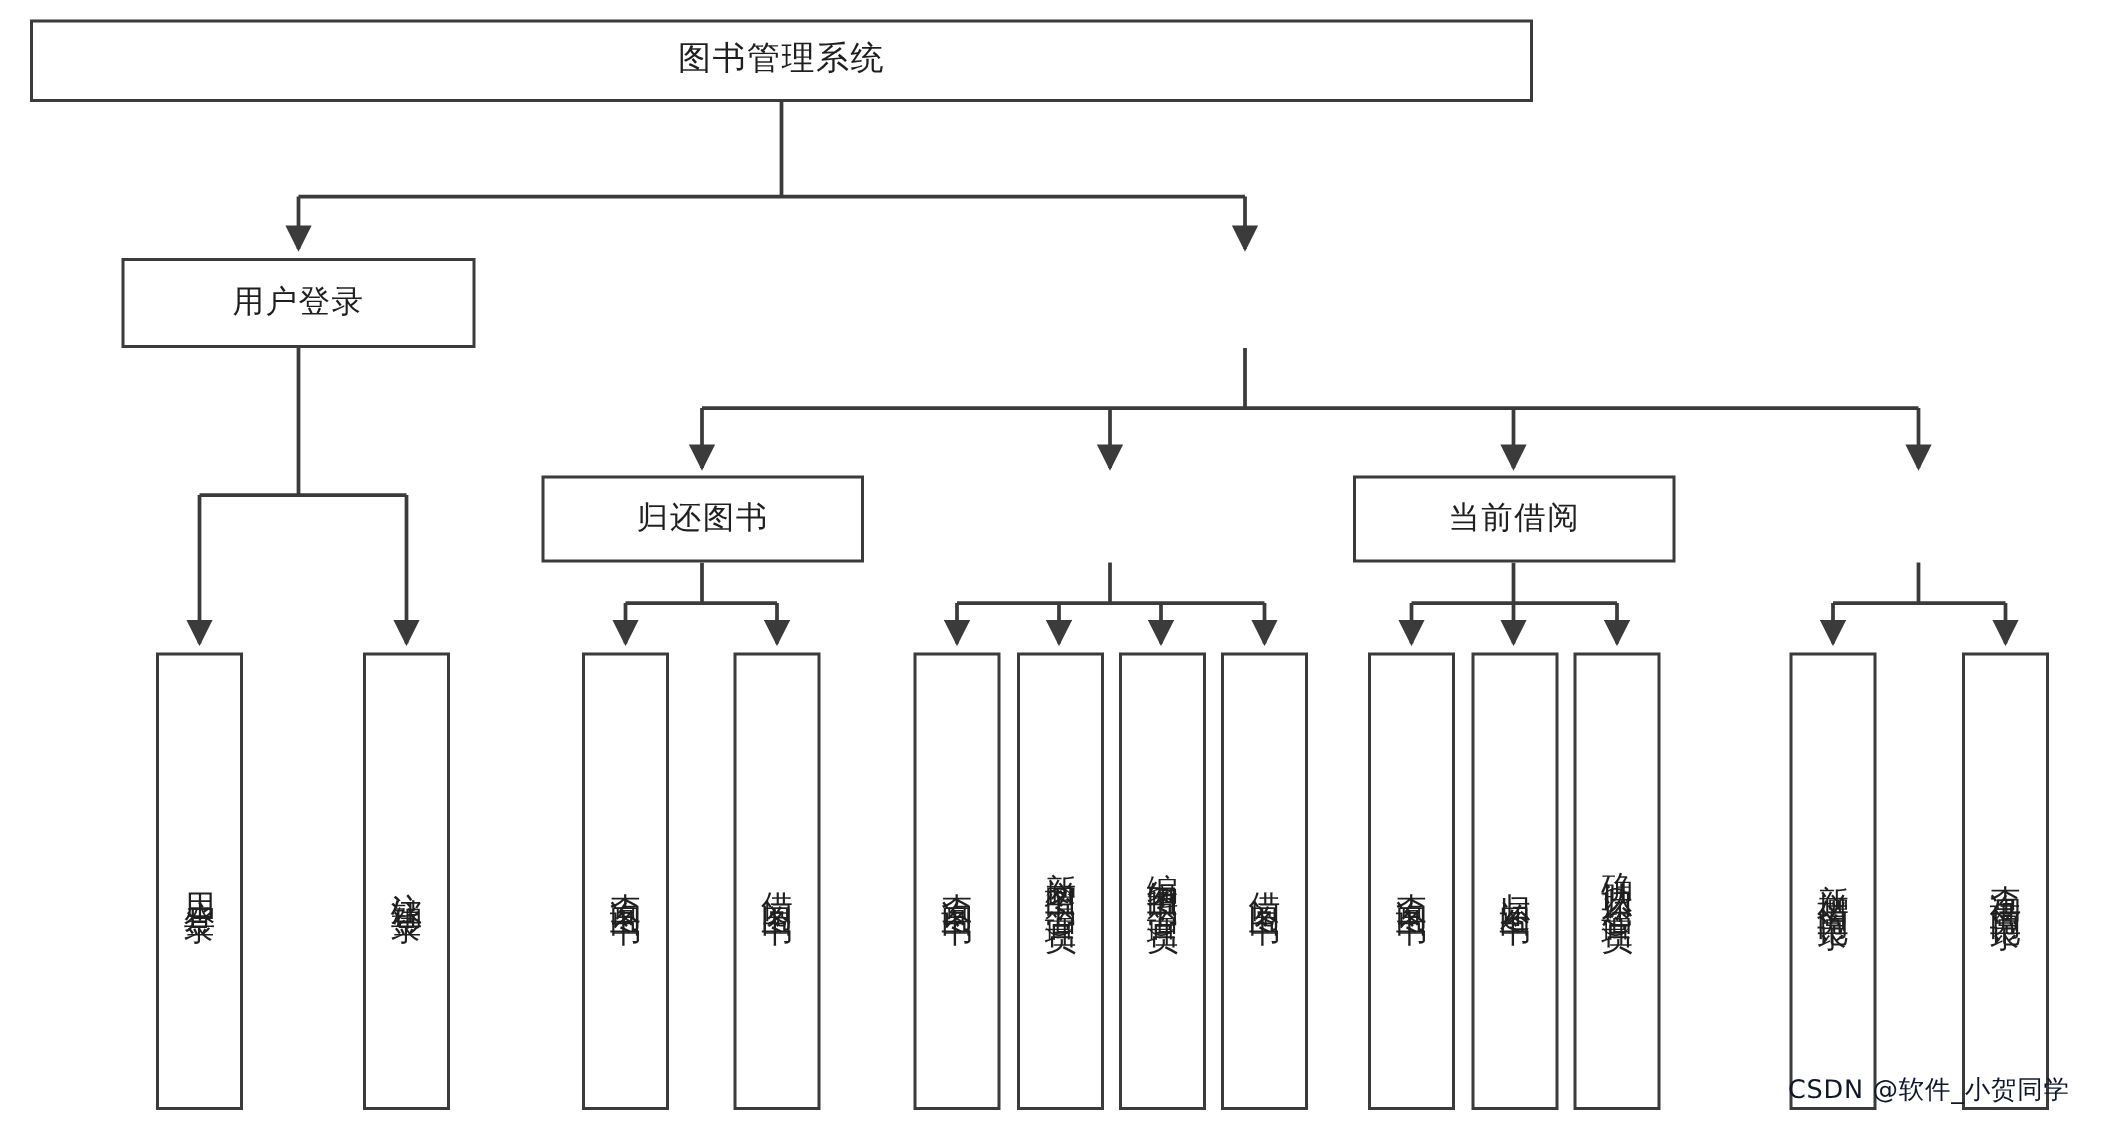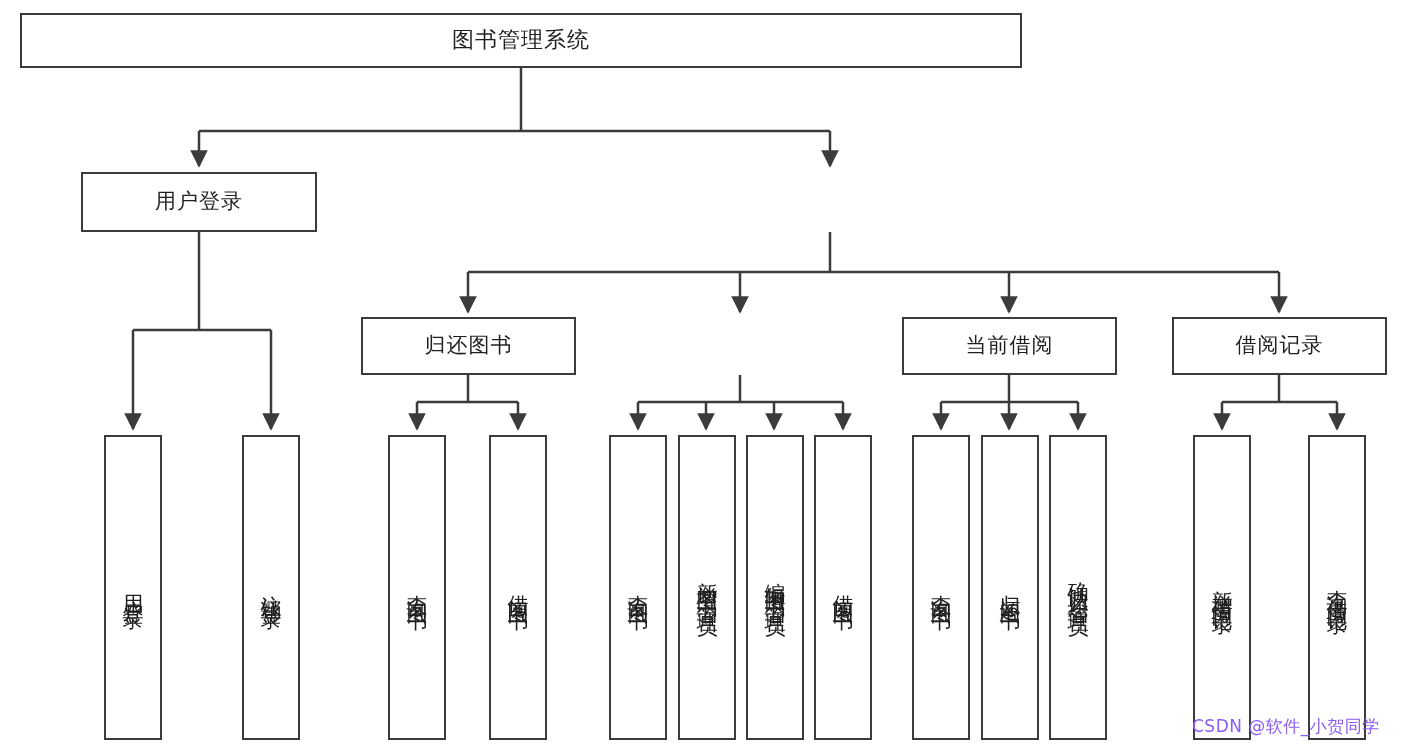--- a/index.html
+++ b/index.html
@@ -57,21 +57,21 @@
   }
   .node.vertical .vtext {
     writing-mode: vertical-rl;
     text-orientation: upright;
     display: block;
     max-height: 100%;
   }
   .watermark {
     position: absolute;
     font-size: 17px;
-    color: #8b5cf6;
+    color: #0f172a;
     letter-spacing: 0.5px;
     white-space: nowrap;
     user-select: none;
   }
 </style>
 </head>
 <body>
 
 <div id="diagram">
 
@@ -126,21 +126,20 @@
       <path d="M 1337 402 L 1337 429" marker-end="url(#arrow)"></path>
     </g>
   </svg>
 
   <div class="node horizontal root" style="left:20px; top:13px; width:1002px; height:55px;">图书管理系统</div>
 
   <div class="node horizontal" style="left:81px; top:172px; width:236px; height:60px;">用户登录</div>
 
   <div class="node horizontal" style="left:361px; top:317px; width:215px; height:58px;">归还图书</div>
   <div class="node horizontal" style="left:902px; top:317px; width:215px; height:58px;">当前借阅</div>
-  <div class="node horizontal" style="left:1172px; top:317px; width:215px; height:58px;">借阅记录</div>
 
   <div class="node vertical" style="left:104px; top:435px; width:58px; height:305px;">
     <span class="vtext">用户登录</span>
   </div>
   <div class="node vertical" style="left:242px; top:435px; width:58px; height:305px;">
     <span class="vtext">注销登录</span>
   </div>
 
   <div class="node vertical" style="left:388px; top:435px; width:58px; height:305px;">
     <span class="vtext">查询图书</span>

